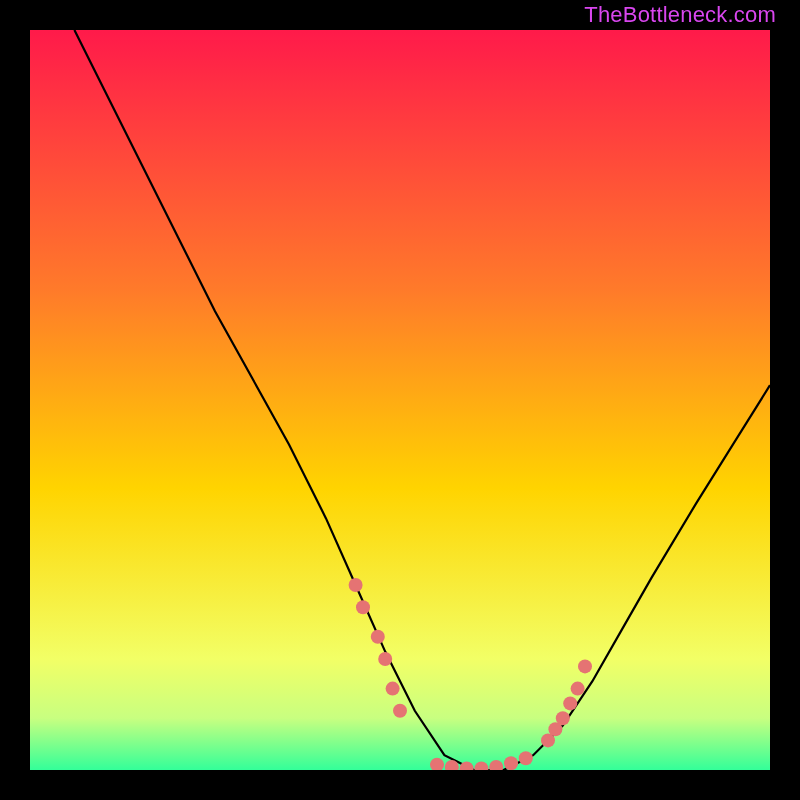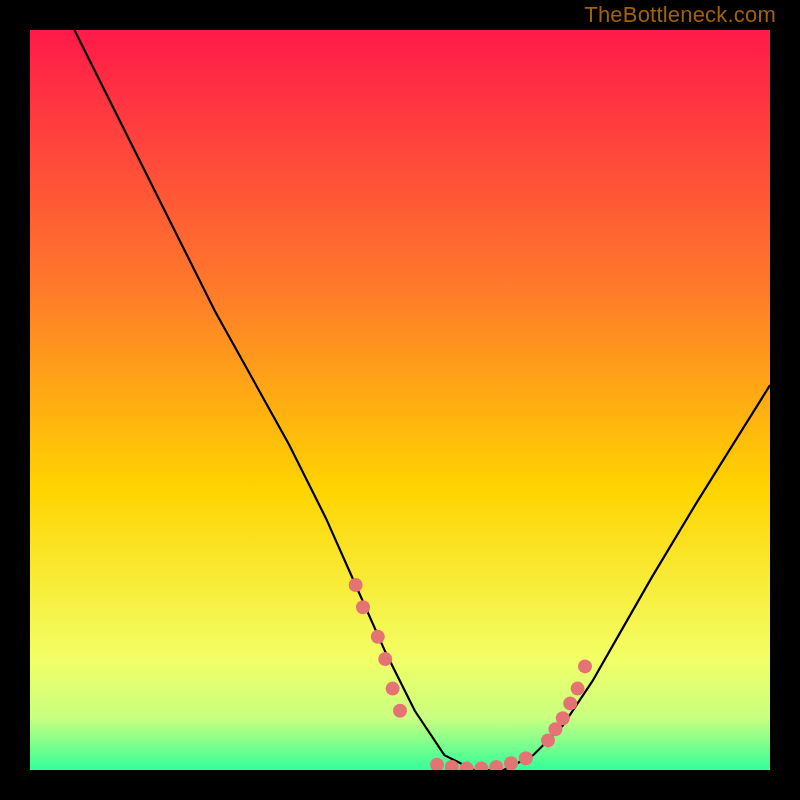--- a/index.html
+++ b/index.html
@@ -24,21 +24,21 @@
     top: 10px;
     width: 740px;
     height: 740px;
   }
   .watermark {
     position: absolute;
     top: 2px;
     right: 24px;
     font-family: Arial, Helvetica, sans-serif;
     font-size: 22px;
-    color: #a16207;
+    color: #d946ef;
     font-weight: 500;
     letter-spacing: 0.2px;
   }
 </style>
 </head>
 <body>
 
 <div class="frame">
   <svg class="plot" viewBox="0 0 740 740" preserveAspectRatio="none">
     <defs>

